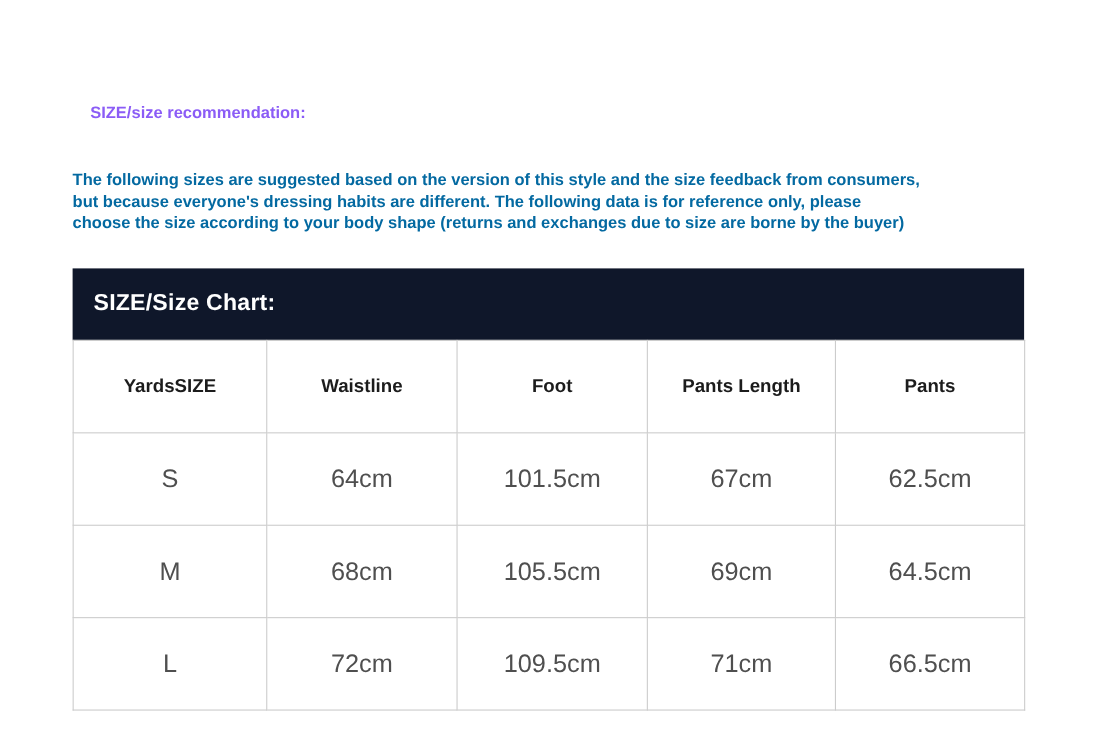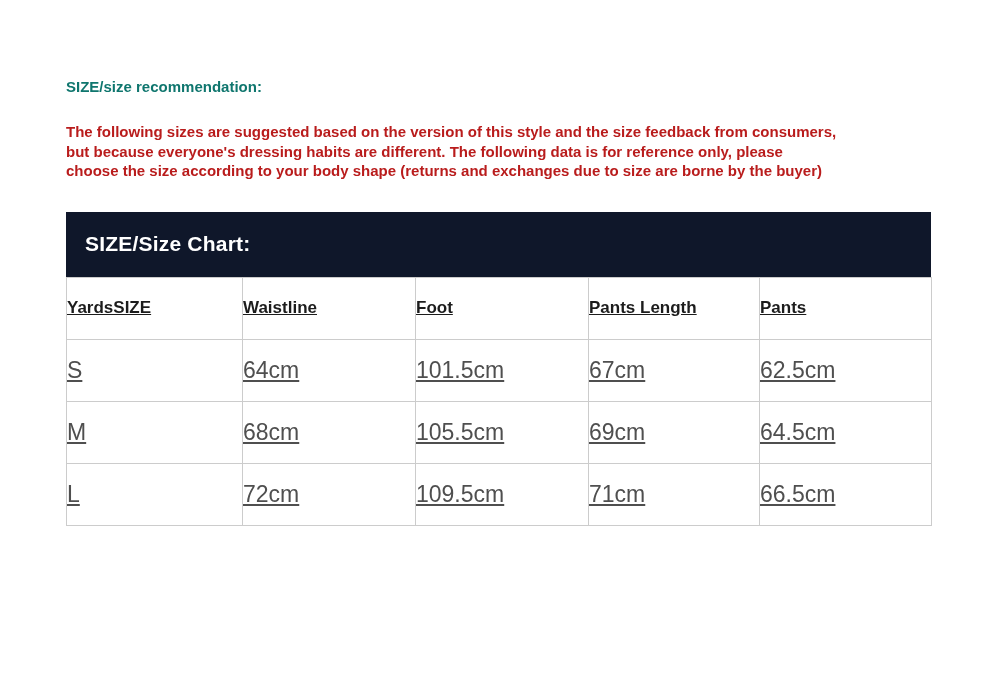--- a/index.html
+++ b/index.html
@@ -13,35 +13,35 @@
     width: 1000px;
     height: 674px;
     background: #ffffff;
     overflow: hidden;
   }
   .content {
     padding-left: 66px;
     padding-right: 68px;
   }
   .rec-heading {
-    margin: 0;
+    margin: 16px;
     padding-top: 78px;
     font-size: 15px;
     line-height: 17px;
     font-weight: bold;
-    color: #0f766e;
+    color: #8b5cf6;
   }
   .rec-body {
     margin: 0;
     padding-top: 27px;
     width: 872px;
     font-size: 15px;
     line-height: 19.5px;
     font-weight: bold;
-    color: #b91c1c;
+    color: #0369a1;
     white-space: pre-line;
   }
   .chart-wrap {
     margin-top: 31px;
     width: 865px;
   }
   .chart-title-bar {
     box-sizing: border-box;
     width: 865px;
     height: 65px;
@@ -63,24 +63,23 @@
     background: #ffffff;
   }
   table.size-table col.c1 { width: 176px; }
   table.size-table col.c2 { width: 173px; }
   table.size-table col.c3 { width: 173px; }
   table.size-table col.c4 { width: 171px; }
   table.size-table col.c5 { width: 172px; }
   table.size-table th,
   table.size-table td {
     border: 1px solid #cccccc;
-    text-align: left;
+    text-align: center;
     vertical-align: middle;
-    padding: 0;
-    text-decoration: underline;
+    padding: 11px;
   }
   table.size-table th {
     height: 61px;
     font-size: 17px;
     font-weight: bold;
     color: #1c1c1c;
   }
   table.size-table td {
     height: 61px;
     font-size: 23px;

